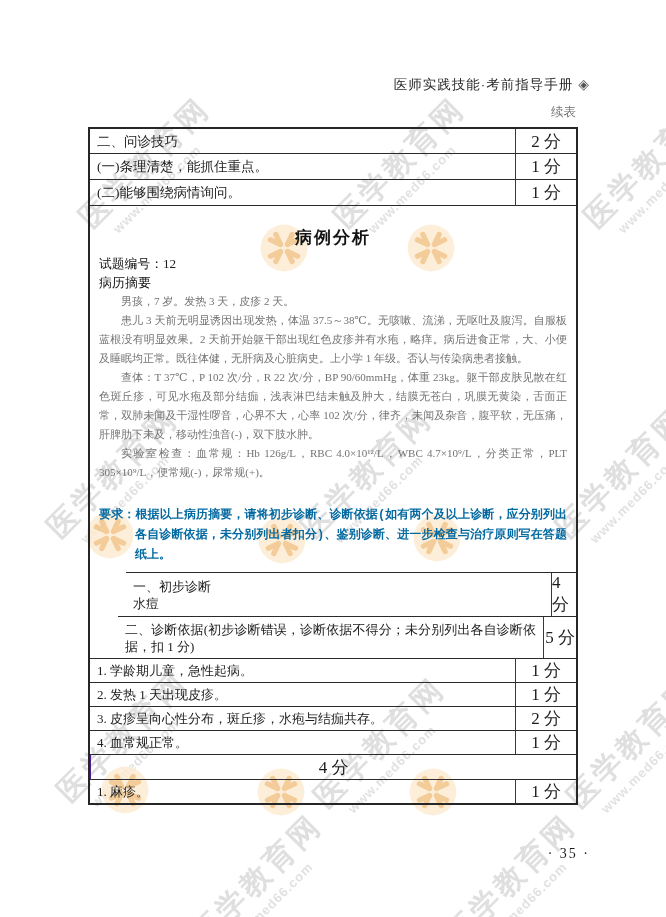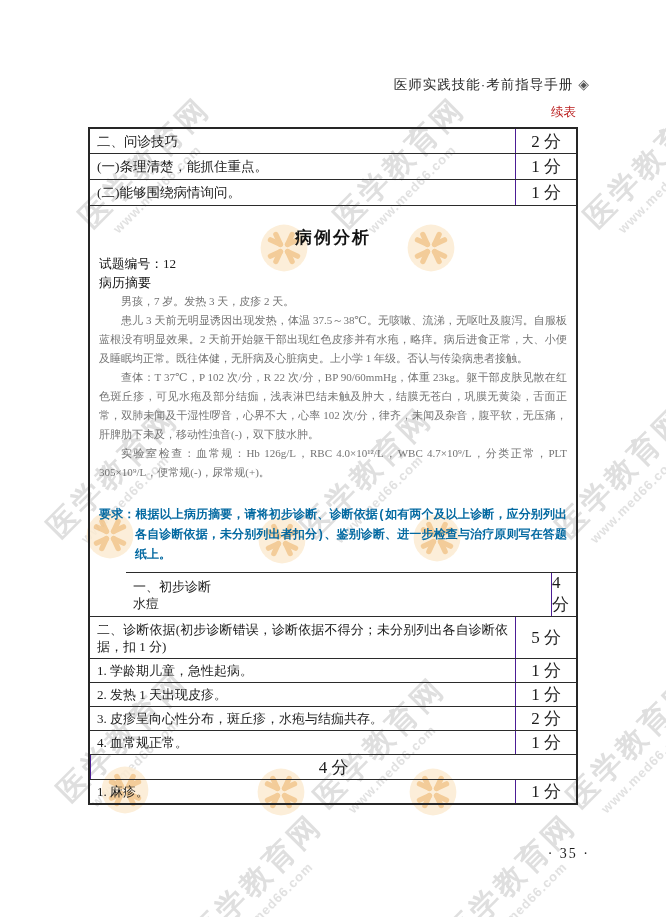--- a/index.html
+++ b/index.html
@@ -27,40 +27,40 @@
   }
   .wm-logo { position:absolute; width:54px; height:54px; transform:translate(-50%,-50%); opacity:.85; }
   .svg-defs { position:absolute; width:0; height:0; overflow:hidden; }
   
   .hdr {
     position:absolute; top:76px; right:76px; z-index:2;
     font-family:"Liberation Sans","DejaVu Sans",sans-serif;
     font-size:13.5px; color:#2a2a2a; letter-spacing:1px;
   }
   .hdr .diamond { font-size:14px; color:#555; margin-left:5px; font-family:"DejaVu Sans",sans-serif; }
-  .cont-label { position:absolute; top:104px; right:90px; z-index:2; font-size:12.5px; color:#b91c1c; }
+  .cont-label { position:absolute; top:104px; right:90px; z-index:2; font-size:12.5px; color:#737373; }
   .page-num { position:absolute; top:846px; right:76px; z-index:2; font-size:14px; color:#1c1c1c; letter-spacing:2px; }
   
   .tbl {
     position:absolute; left:88px; top:127px; width:490px; z-index:1;
     border:2px solid #262626;
   }
   .row { display:flex; border-top:1px solid #2b2b2b; background:transparent; }
   .row:first-child { border-top:none; }
   .c1 {
     width:425px; padding:2px 7px; display:flex; align-items:center;
     font-size:13px; line-height:17px; text-align:justify;
   }
   .c1 .lbl { white-space:pre-line; width:100%; }
   .c2 {
     flex:1; border-left:1px solid #4c1d95; display:flex;
     align-items:center; justify-content:center; font-size:17px;
   }
   .h24 { min-height:24px; } .h26 { min-height:26px; } .h25 { min-height:25px; }
-  .h41 { min-height:41px;margin-left:36px; } .h42 { min-height:42px; } .h21 { min-height:21px; }
+  .h41 { min-height:41px;margin-left:36px; } .h42 { min-height:42px;margin-left:28px; } .h21 { min-height:21px; }
   .toplabel { font-size:13.5px; }
   
   .case-cell { width:100%; padding:5px 9px 7px; }
   .case-title {
     text-align:center; font-size:17px; font-weight:700;
     font-family:"Liberation Sans","DejaVu Sans",sans-serif;
     letter-spacing:2px; margin:15px 0 5px; color:#141414;
   }
   .hd { font-family:"Liberation Sans","DejaVu Sans",sans-serif; font-weight:400; color:#141414; }
   .case-meta { font-size:13.2px; line-height:19px; }

